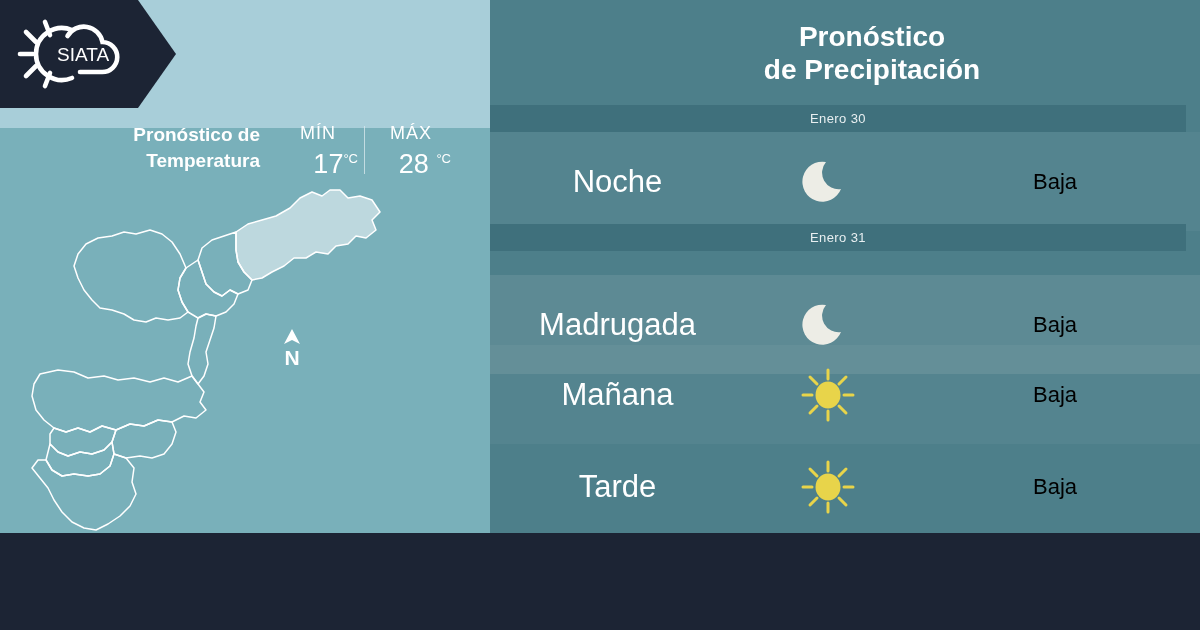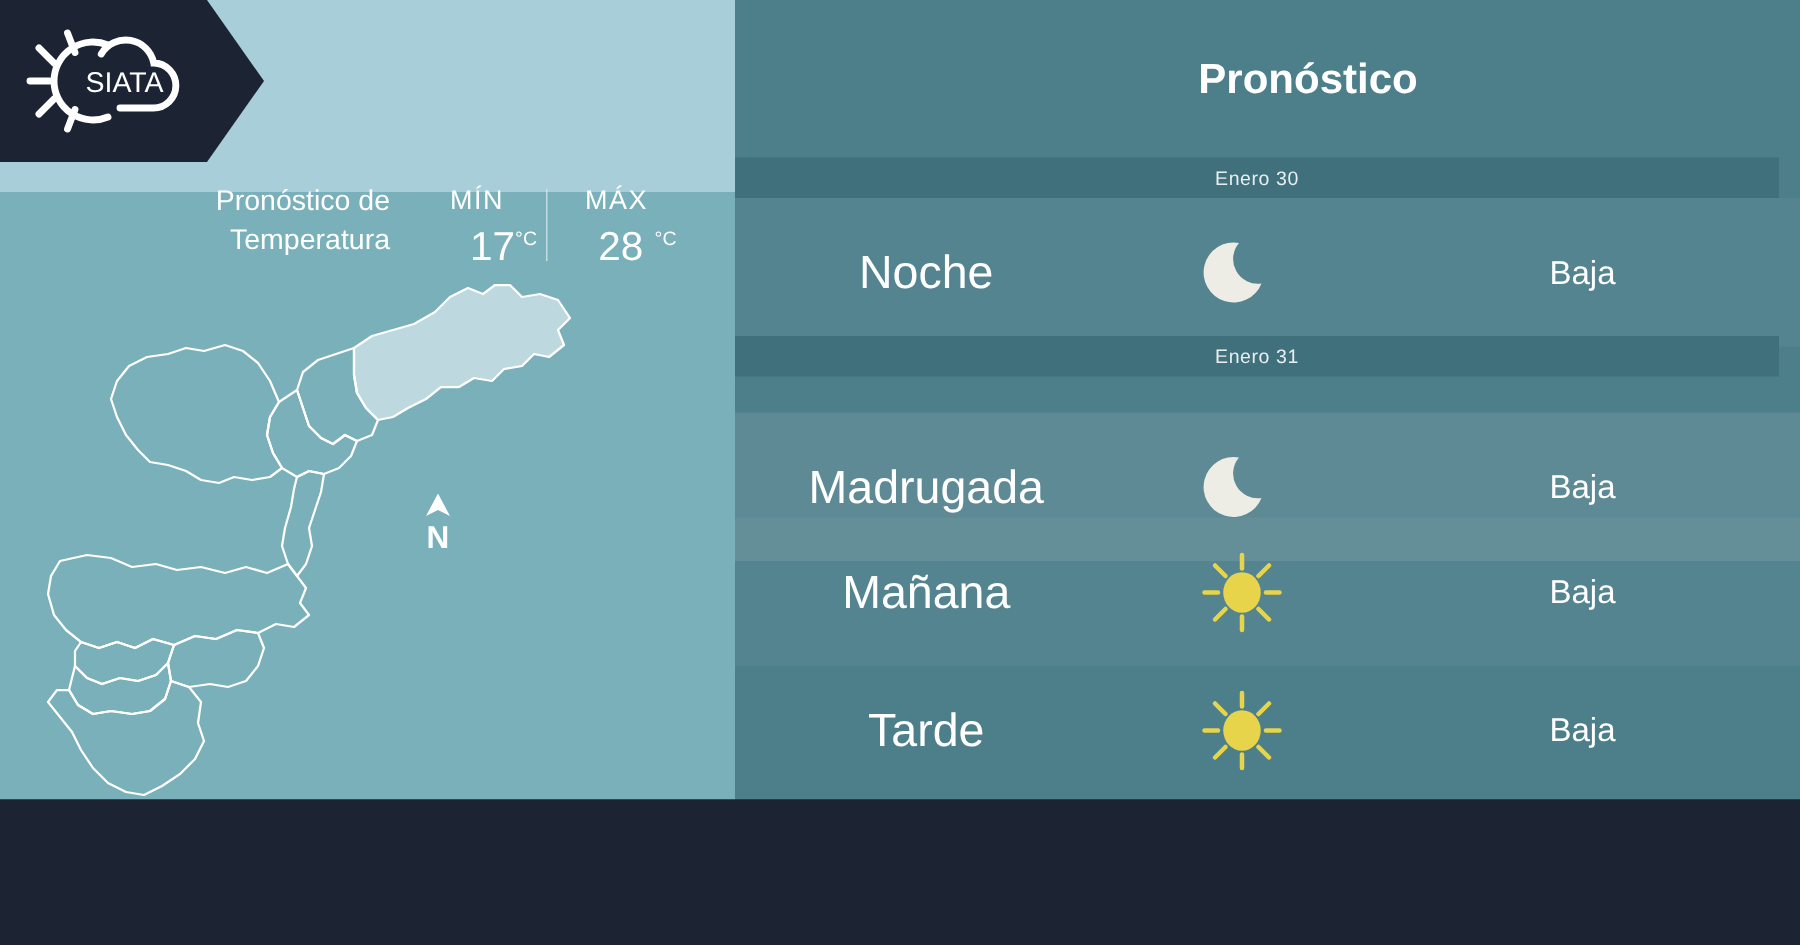--- a/index.html
+++ b/index.html
@@ -30,21 +30,21 @@
     display:flex;align-items:center;justify-content:center;
     font-size:38px;font-weight:bold;color:#53868f;
     letter-spacing:-0.5px;
   }
 
   .temp-block{
     position:absolute;left:60px;top:122px;width:400px;height:64px;
   }
   .temp-label{
     position:absolute;left:0;top:0;width:200px;
-    text-align:right;color:#ffffff;font-weight:normal;
+    text-align:right;color:#ffffff;font-weight:bold;
     font-size:19px;line-height:26px;
   }
   .minmax{
     position:absolute;left:218px;top:0;display:flex;align-items:flex-start;
   }
   .mm-col{width:80px;text-align:center;color:#ffffff;}
   .mm-head{font-size:18px;letter-spacing:1px;line-height:22px;}
   .mm-val{font-size:27px;line-height:30px;text-align:right;}
   .mm-val sup{font-size:13px;vertical-align:super;}
   .mm-divider{
@@ -81,21 +81,21 @@
     display:flex;align-items:center;
   }
   .fc-label{
     width:255px;text-align:center;color:#ffffff;
     font-size:31px;line-height:30px;
   }
   .fc-icon{
     width:165px;display:flex;align-items:center;justify-content:center;
   }
   .fc-prob{
-    flex:1;text-align:center;color:#ffffff;font-size:22px;
+    flex:1;text-align:center;color:#000000;font-size:22px;
   }
   .shade-a{background:rgba(255,255,255,.045);}
   .shade-b{background:rgba(255,255,255,.09);margin-top:24px;}
 
   
   .footer{
     position:absolute;left:0;top:533px;width:1200px;height:97px;
     background:#1c2434;
   }
 </style>
@@ -198,20 +198,21 @@
         </svg>
         <div class="compass-n">N</div>
       </div>
     </div>
   </div>
 
   <div class="right-panel">
 
     <div class="right-header">
       <div>Pronóstico</div>
+      <div>de Precipitación</div>
     </div>
 
     <div class="date-band" style="top:105px;">Enero 30</div>
 
     <div class="fc-row shade-a" style="top:132px;">
       <div class="fc-label">Noche</div>
       <div class="fc-icon">
         <svg width="54" height="54" viewBox="0 0 54 54">
           <path d="M40 34 A20 20 0 1 1 25 7 A16.5 16.5 0 0 0 40 34 Z" fill="#ededE6"></path>
         </svg>

